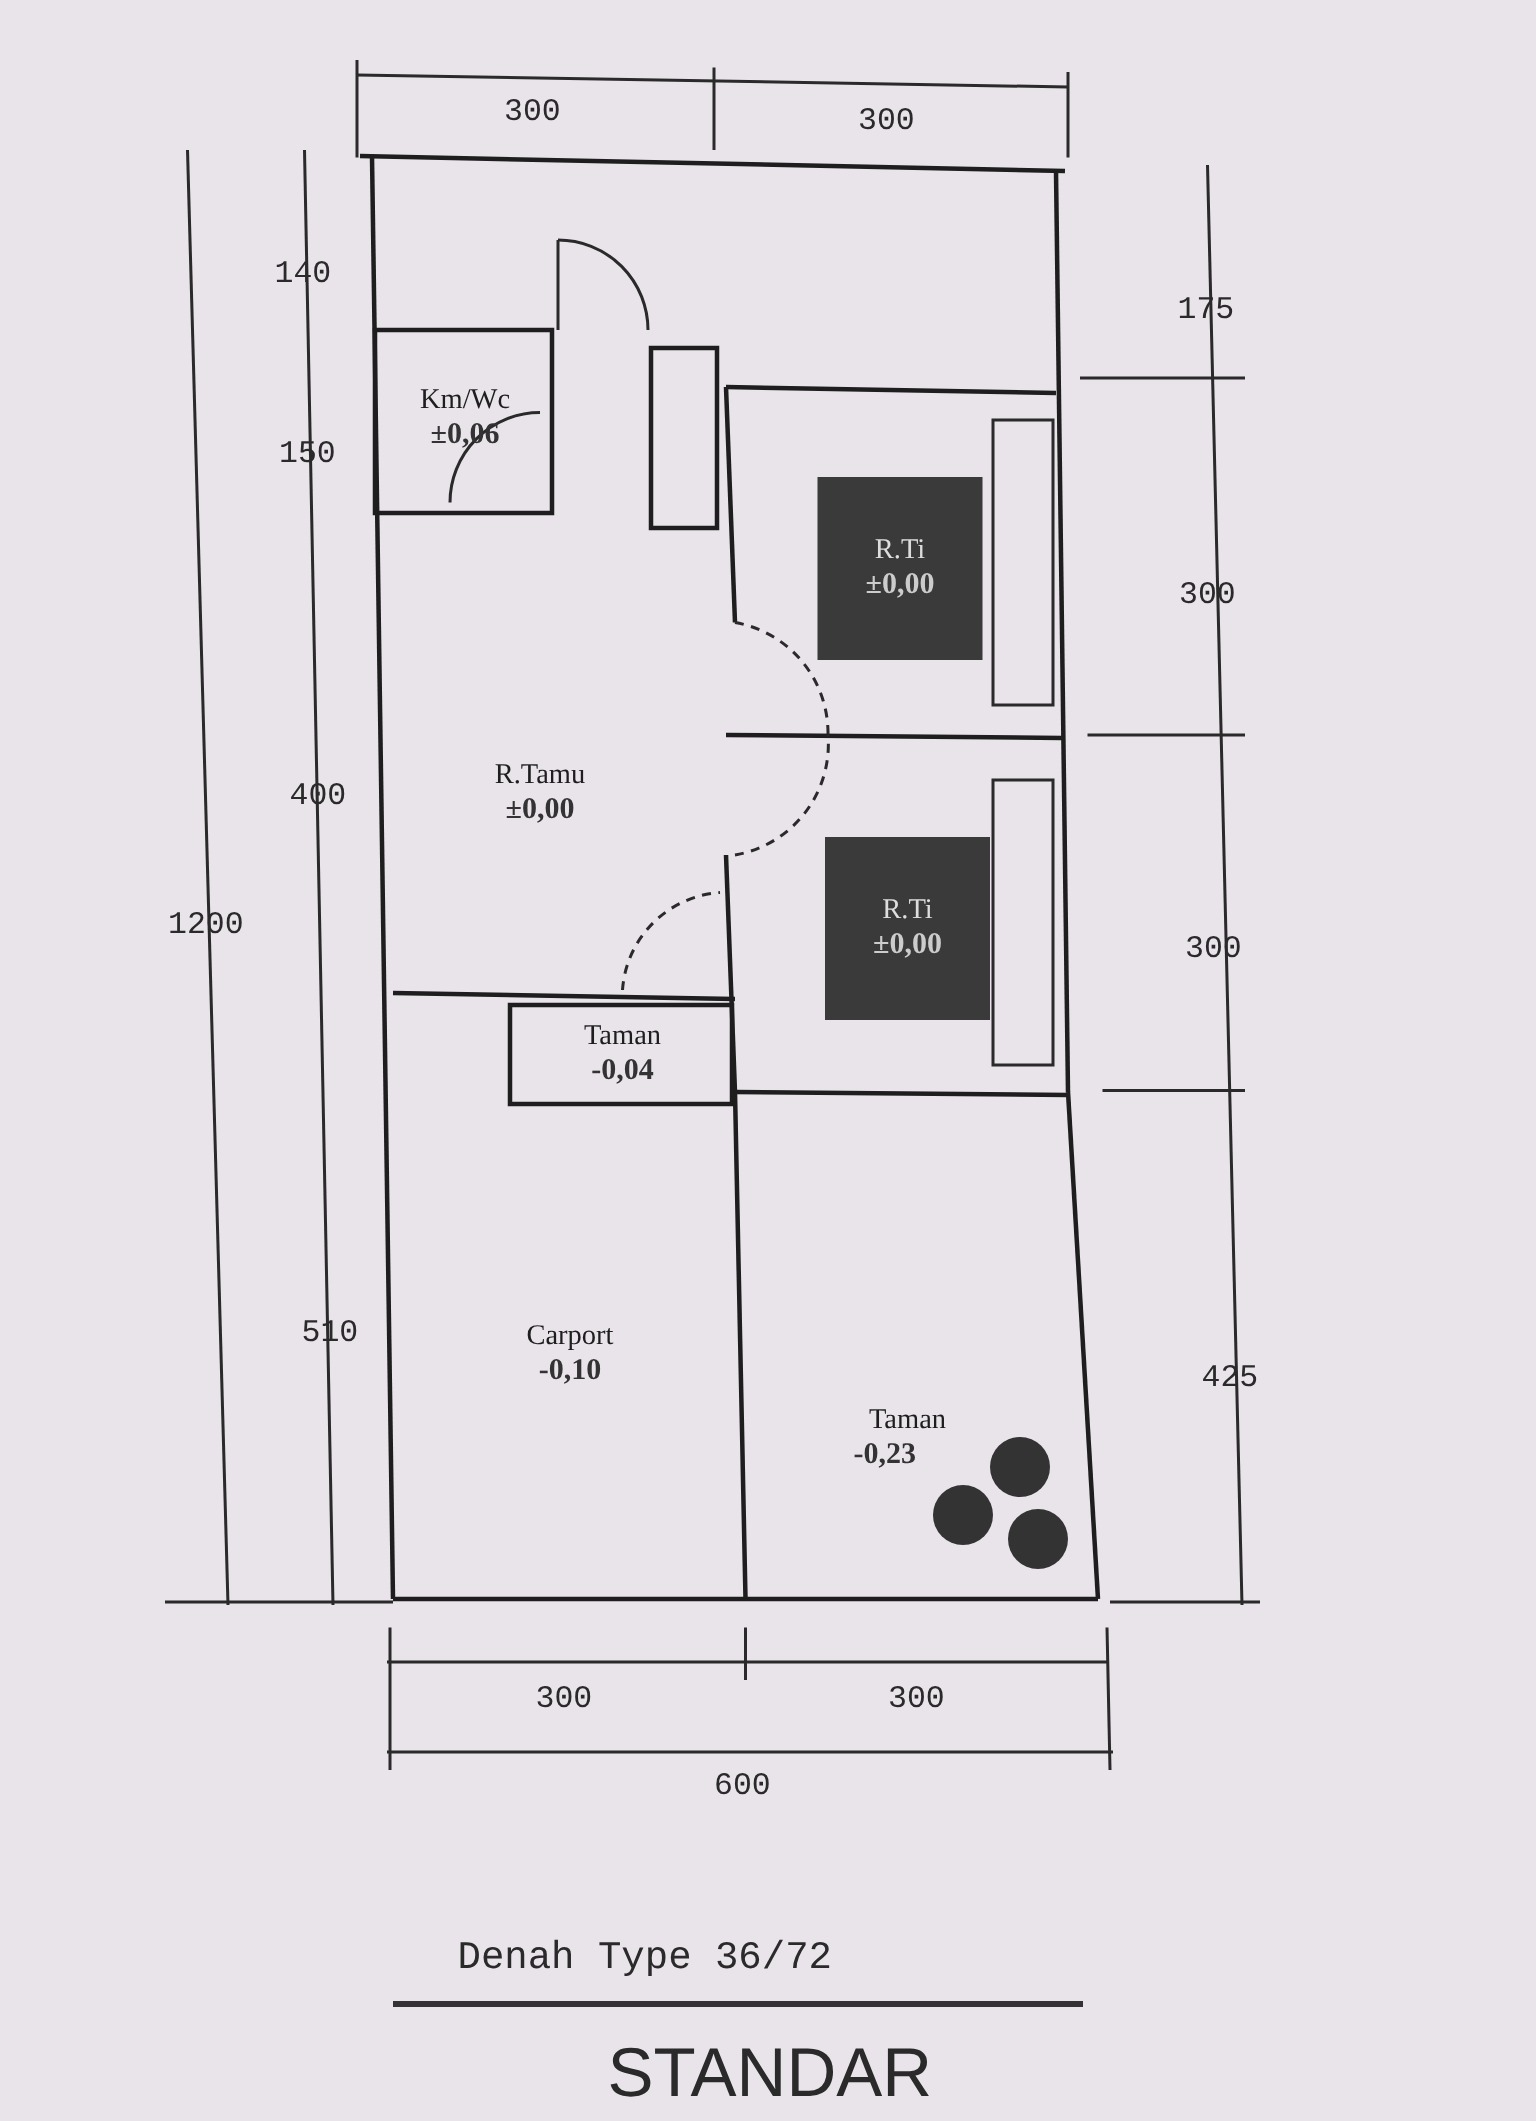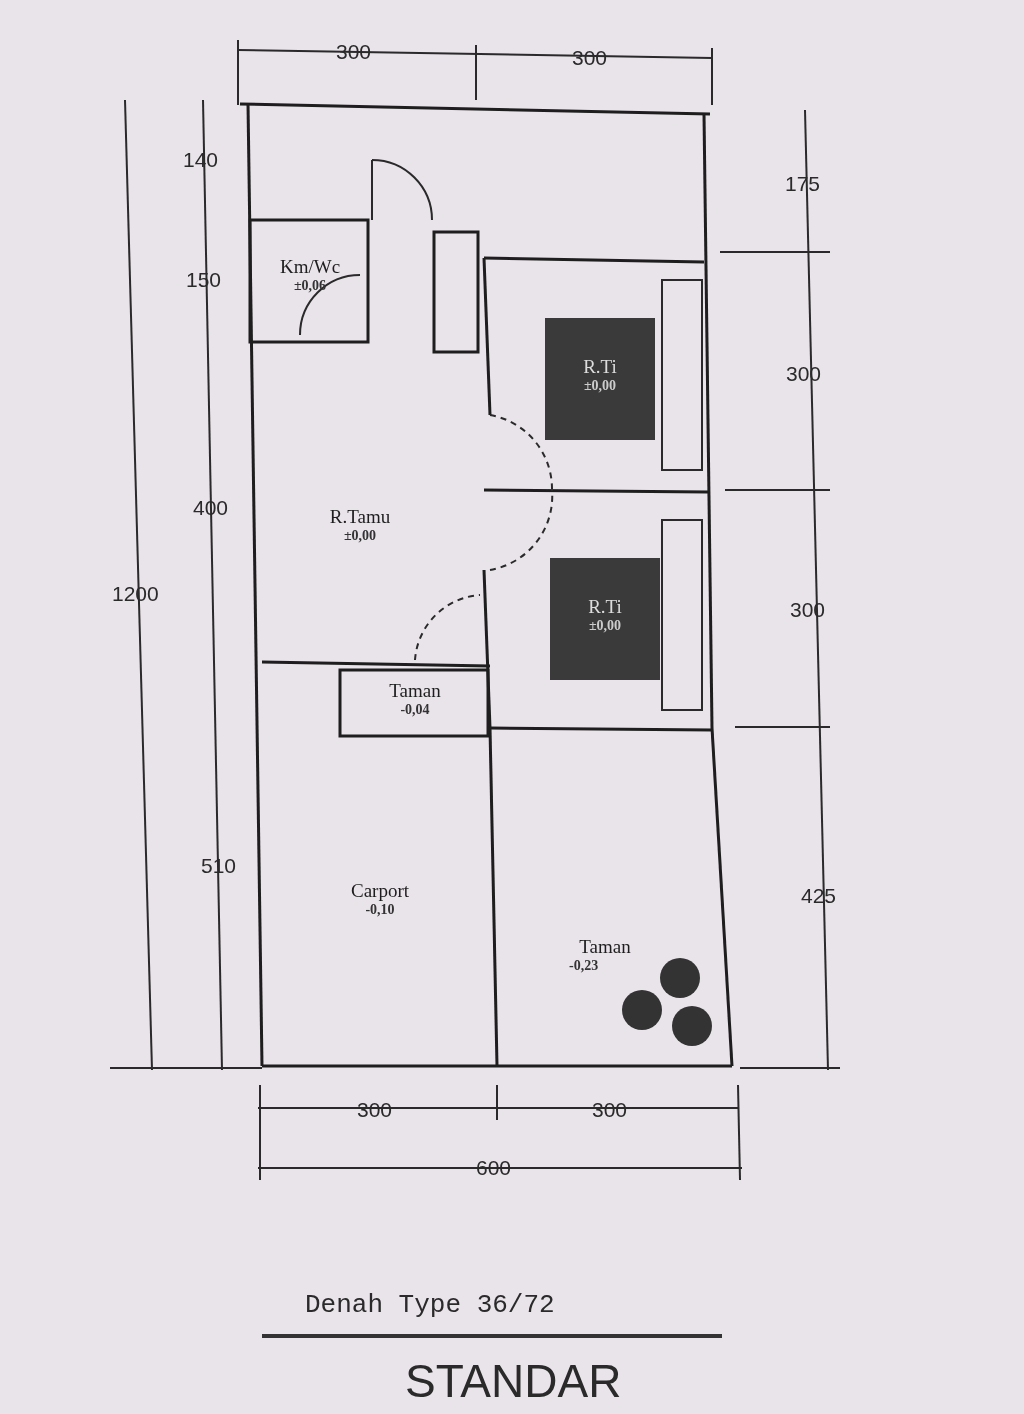--- a/index.html
+++ b/index.html
@@ -1,20 +1,20 @@
 <!DOCTYPE html>
 <html><head>
 <meta charset="utf-8">
 <style>
   html,body{margin:0;padding:0;}
   body{width:1024px;height:1414px;background:#e9e3ea;position:relative;overflow:hidden;font-family:"Liberation Serif",serif;color:#222;}
   .abs{position:absolute;}
-  .dim{font-family:Liberation Sans, sans-serif;font-size:21px;color:#2a2a2a;background:transparent;}
+  .dim{font-family:Liberation Mono, monospace;font-size:21px;color:#2a2a2a;background:transparent;margin-top:24px;}
   .room{font-family:"Liberation Serif",serif;font-size:19px;color:#1e1e1e;text-align:center;}
-  .lvl{font-family:"Liberation Serif",serif;font-size:14px;font-weight:bold;color:#333;text-align:center;}
+  .lvl{font-family:"Liberation Serif",serif;font-size:20px;font-weight:bold;color:#333;text-align:center;}
   .title{font-family:Liberation Mono, monospace;font-size:26px;color:#2a2a2a;}
   .sub{font-family:"Liberation Sans",sans-serif;font-size:46px;color:#2a2a2a;}
 </style>
 </head>
 <body>
 
 <svg class="abs" style="left:0;top:0" width="1024" height="1414">
   <g stroke="#2a2a2a" fill="none" stroke-width="2">
 
     <line x1="238" y1="50" x2="712" y2="58"></line>

